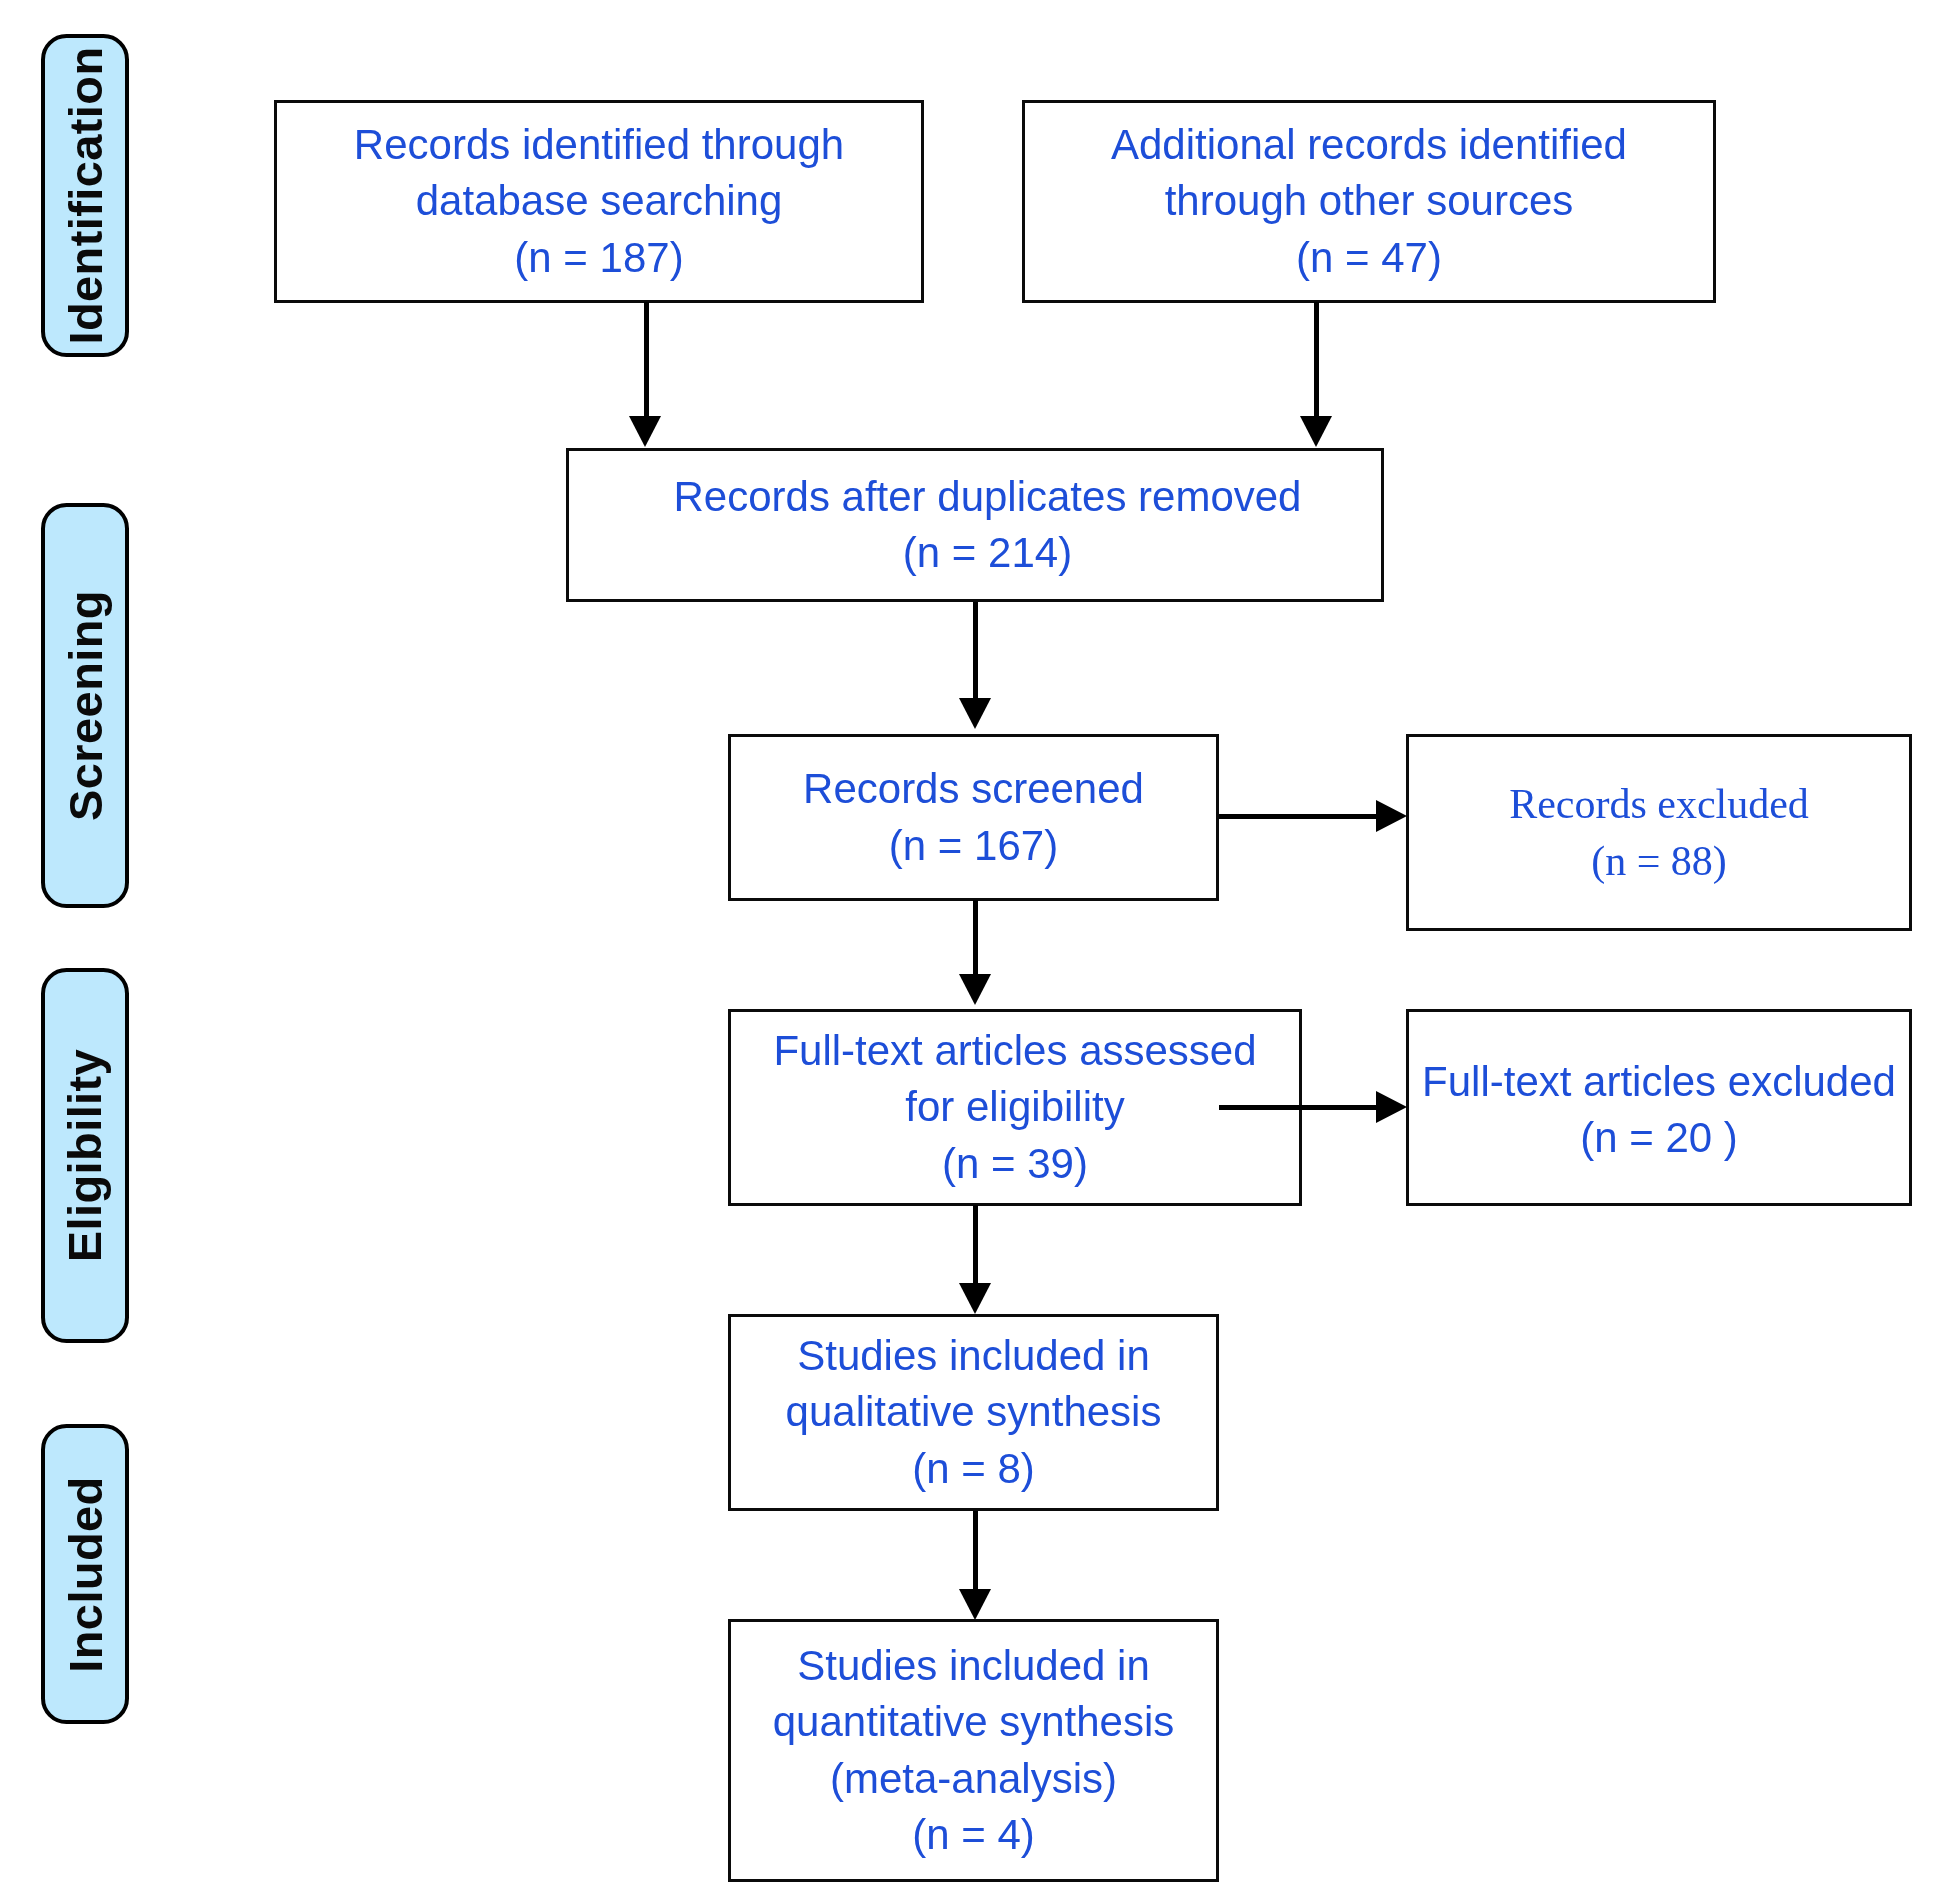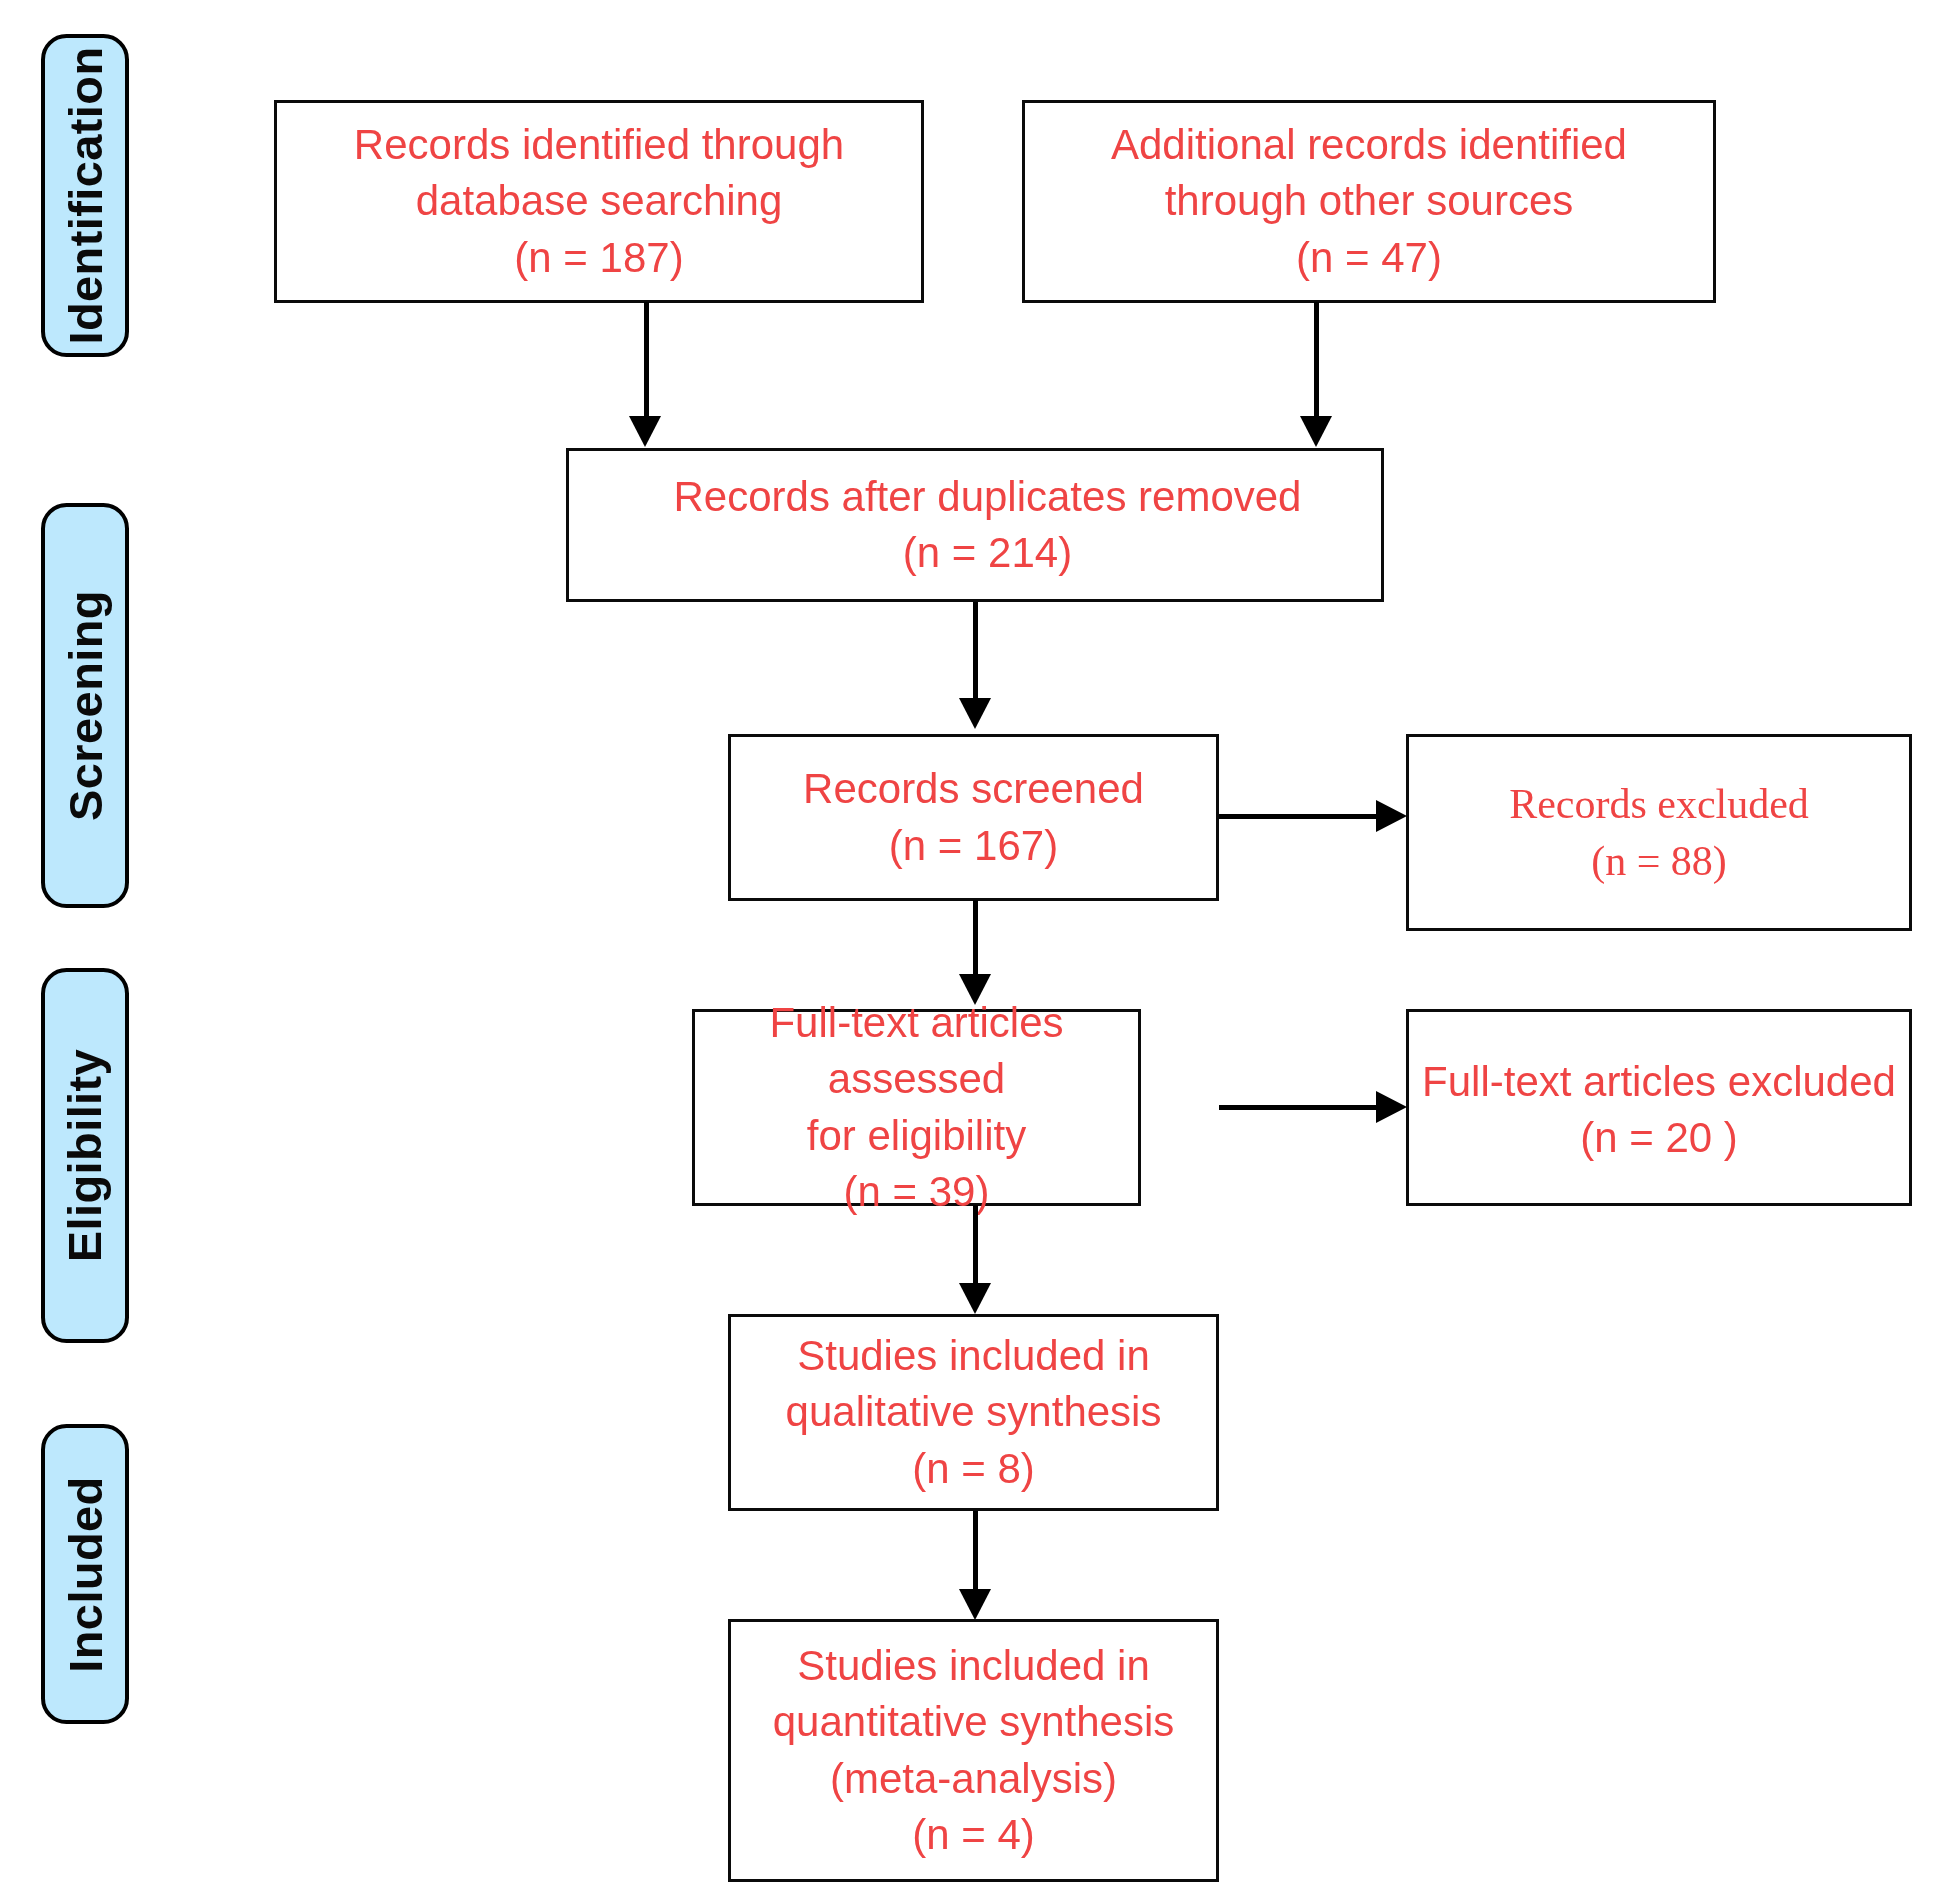--- a/index.html
+++ b/index.html
@@ -49,21 +49,21 @@
     align-items: center;
     justify-content: center;
   }
   .pbox.top-align {
     align-items: flex-start;
   }
   .pbox .ptext {
     text-align: center;
     font-size: 42px;
     line-height: 1.34;
-    color: #ef4444;
+    color: #1d4ed8;
     white-space: pre-line;
     padding: 0 10.5px;
   }
   .pbox.top-align .ptext {
     padding-top: 42px;
   }
 
   
   .conn {
     position: absolute;
@@ -161,21 +161,21 @@
   <div class="conn">
     <div class="hline" style="left:1219px; top:814px; width:161px;"></div>
     <div class="arrow-right" style="left:1376px; top:800px;"></div>
   </div>
 
   <div class="conn">
     <div class="vline" style="left:973px; top:900px; height:78px;"></div>
     <div class="arrow-down" style="left:959px; top:974px;"></div>
   </div>
 
-  <div class="pbox" style="left:692px; top:1009px; width:449px; height:197px;">
+  <div class="pbox" style="left:728px; top:1009px; width:574px; height:197px;">
     <div class="ptext">Full-text articles assessed
 for eligibility
 (n =  39)</div>
   </div>
 
   <div class="pbox top-align" style="left:1406px; top:1009px; width:506px; height:197px;">
     <div class="ptext">Full-text articles excluded
 (n = 20 )</div>
   </div>
 

